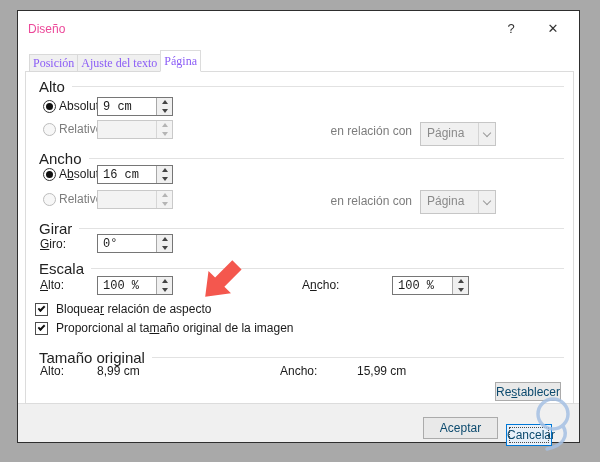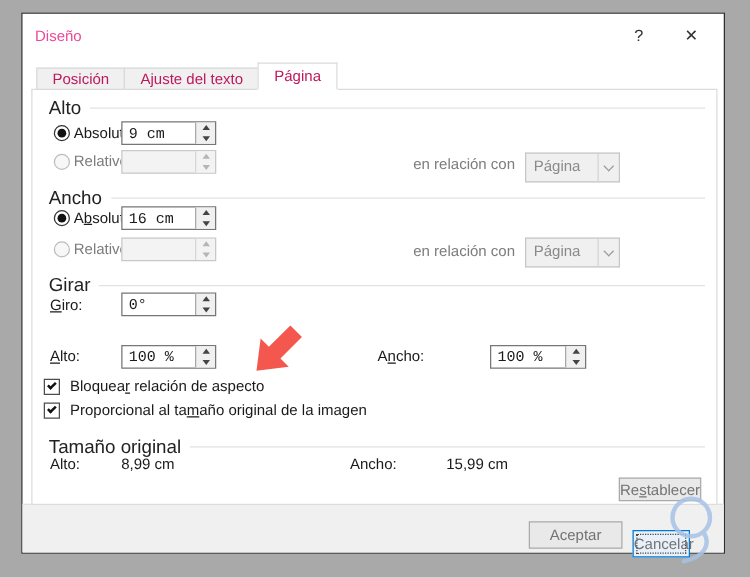--- a/index.html
+++ b/index.html
@@ -16,22 +16,22 @@
   }
   
   .title { position:absolute; left:10px; top:11px; font-size:12px; color:#ec4899; }
   .tb-btn { position:absolute; top:10px; width:18px; text-align:center;
             color:#333; font-size:13px; cursor:default; background:transparent; border:none;
             font-family:inherit; padding:0; }
   .tb-help  { left:484px; }
   .tb-close { left:526px; }
   
   .tabs { position:absolute; left:11px; top:39px; height:22px; display:flex; align-items:flex-end; z-index:3; }
-  .tab { height:18px; line-height:17px; padding:0 12px; background:#f0f0f0;
-         border:1px solid #d9d9d9; margin-right:-1px; color:#be185d; }
+  .tab { height:18px; line-height:17px; padding:0 3px; background:#f0f0f0;
+         border:1px solid #d9d9d9; margin-right:-1px; color:#8b5cf6;font-family:Liberation Serif, serif; }
   .tab.active { height:22px; line-height:21px; background:#ffffff;
                 border:1px solid #dcdcdc; border-bottom:1px solid #ffffff; z-index:4; }
   
   .page { position:absolute; left:7px; top:60px; width:549px; height:333px;
           border:1px solid #dcdcdc; background:#ffffff; z-index:1; }
   .ghead { position:absolute; left:13px; right:9px; display:flex; align-items:center; gap:7px; }
   .ghead .gt { font-size:15px; color:#222; white-space:nowrap; }
   .ghead .gl { flex:1; height:1px; background:#e2e2e2; }
   .lbl { position:absolute; white-space:nowrap; color:#1a1a1a; }
   .lbl.gray { color:#7c7c7c; }
@@ -62,21 +62,21 @@
   .spinbox.disabled .tri-dn { border-top-color:#b5b5b5; }
   
   .dropdown { position:absolute; width:76px; height:24px; border:1px solid #c6c6c6;
               background:#f0f0f0; display:flex; }
   .dd-val { flex:1; color:#8a8a8a; padding:3px 0 0 6px; overflow:hidden; white-space:nowrap; }
   .dd-btn { width:17px; border-left:1px solid #d4d4d4; display:flex; align-items:center; justify-content:center; }
   .chev { width:6px; height:6px; border-right:1.5px solid #9a9a9a; border-bottom:1.5px solid #9a9a9a;
           transform:rotate(45deg); margin-top:-3px; }
   
   .btn { position:absolute; background:#e9e9e9; border:1px solid #ababab;
-         font-family:inherit; font-size:12px; color:#737373; text-align:center; padding:0; }
+         font-family:inherit; font-size:12px; color:#0c4a6e; text-align:center; padding:0; }
   .btn.default { background:#e8f1fa; border:1px solid #0078d7;
                  outline:1px dotted #4a4a4a; outline-offset:-4px; }
   
   .footer { position:absolute; left:0; top:392px; width:561px; height:39px;
             background:#f0f0f0; border-top:1px solid #dfdfdf; }
   
   .arrow-anno { position:absolute; left:173px; top:238px; z-index:10; }
   .cursor-anno { position:absolute; left:511px; top:394px; z-index:20; }
 </style>
 </head>
@@ -182,20 +182,24 @@
       <span class="spin">
           <span class="cell">
             <i class="tri-up"></i>
           </span>
           <span class="cell">
             <i class="tri-dn"></i>
           </span>
         </span>
     </div>
 
+    <div class="ghead" style="top:188px">
+      <span class="gt">Escala</span>
+      <span class="gl"></span>
+    </div>
     <span class="lbl" style="left:14px;top:206px"><span></span><span class="key">A</span><span>lto:</span></span>
     <div class="spinbox" style="left:71px;top:204px">
       <span class="spin-val">100 %</span>
       <span class="spin">
           <span class="cell">
             <i class="tri-up"></i>
           </span>
           <span class="cell">
             <i class="tri-dn"></i>
           </span>

